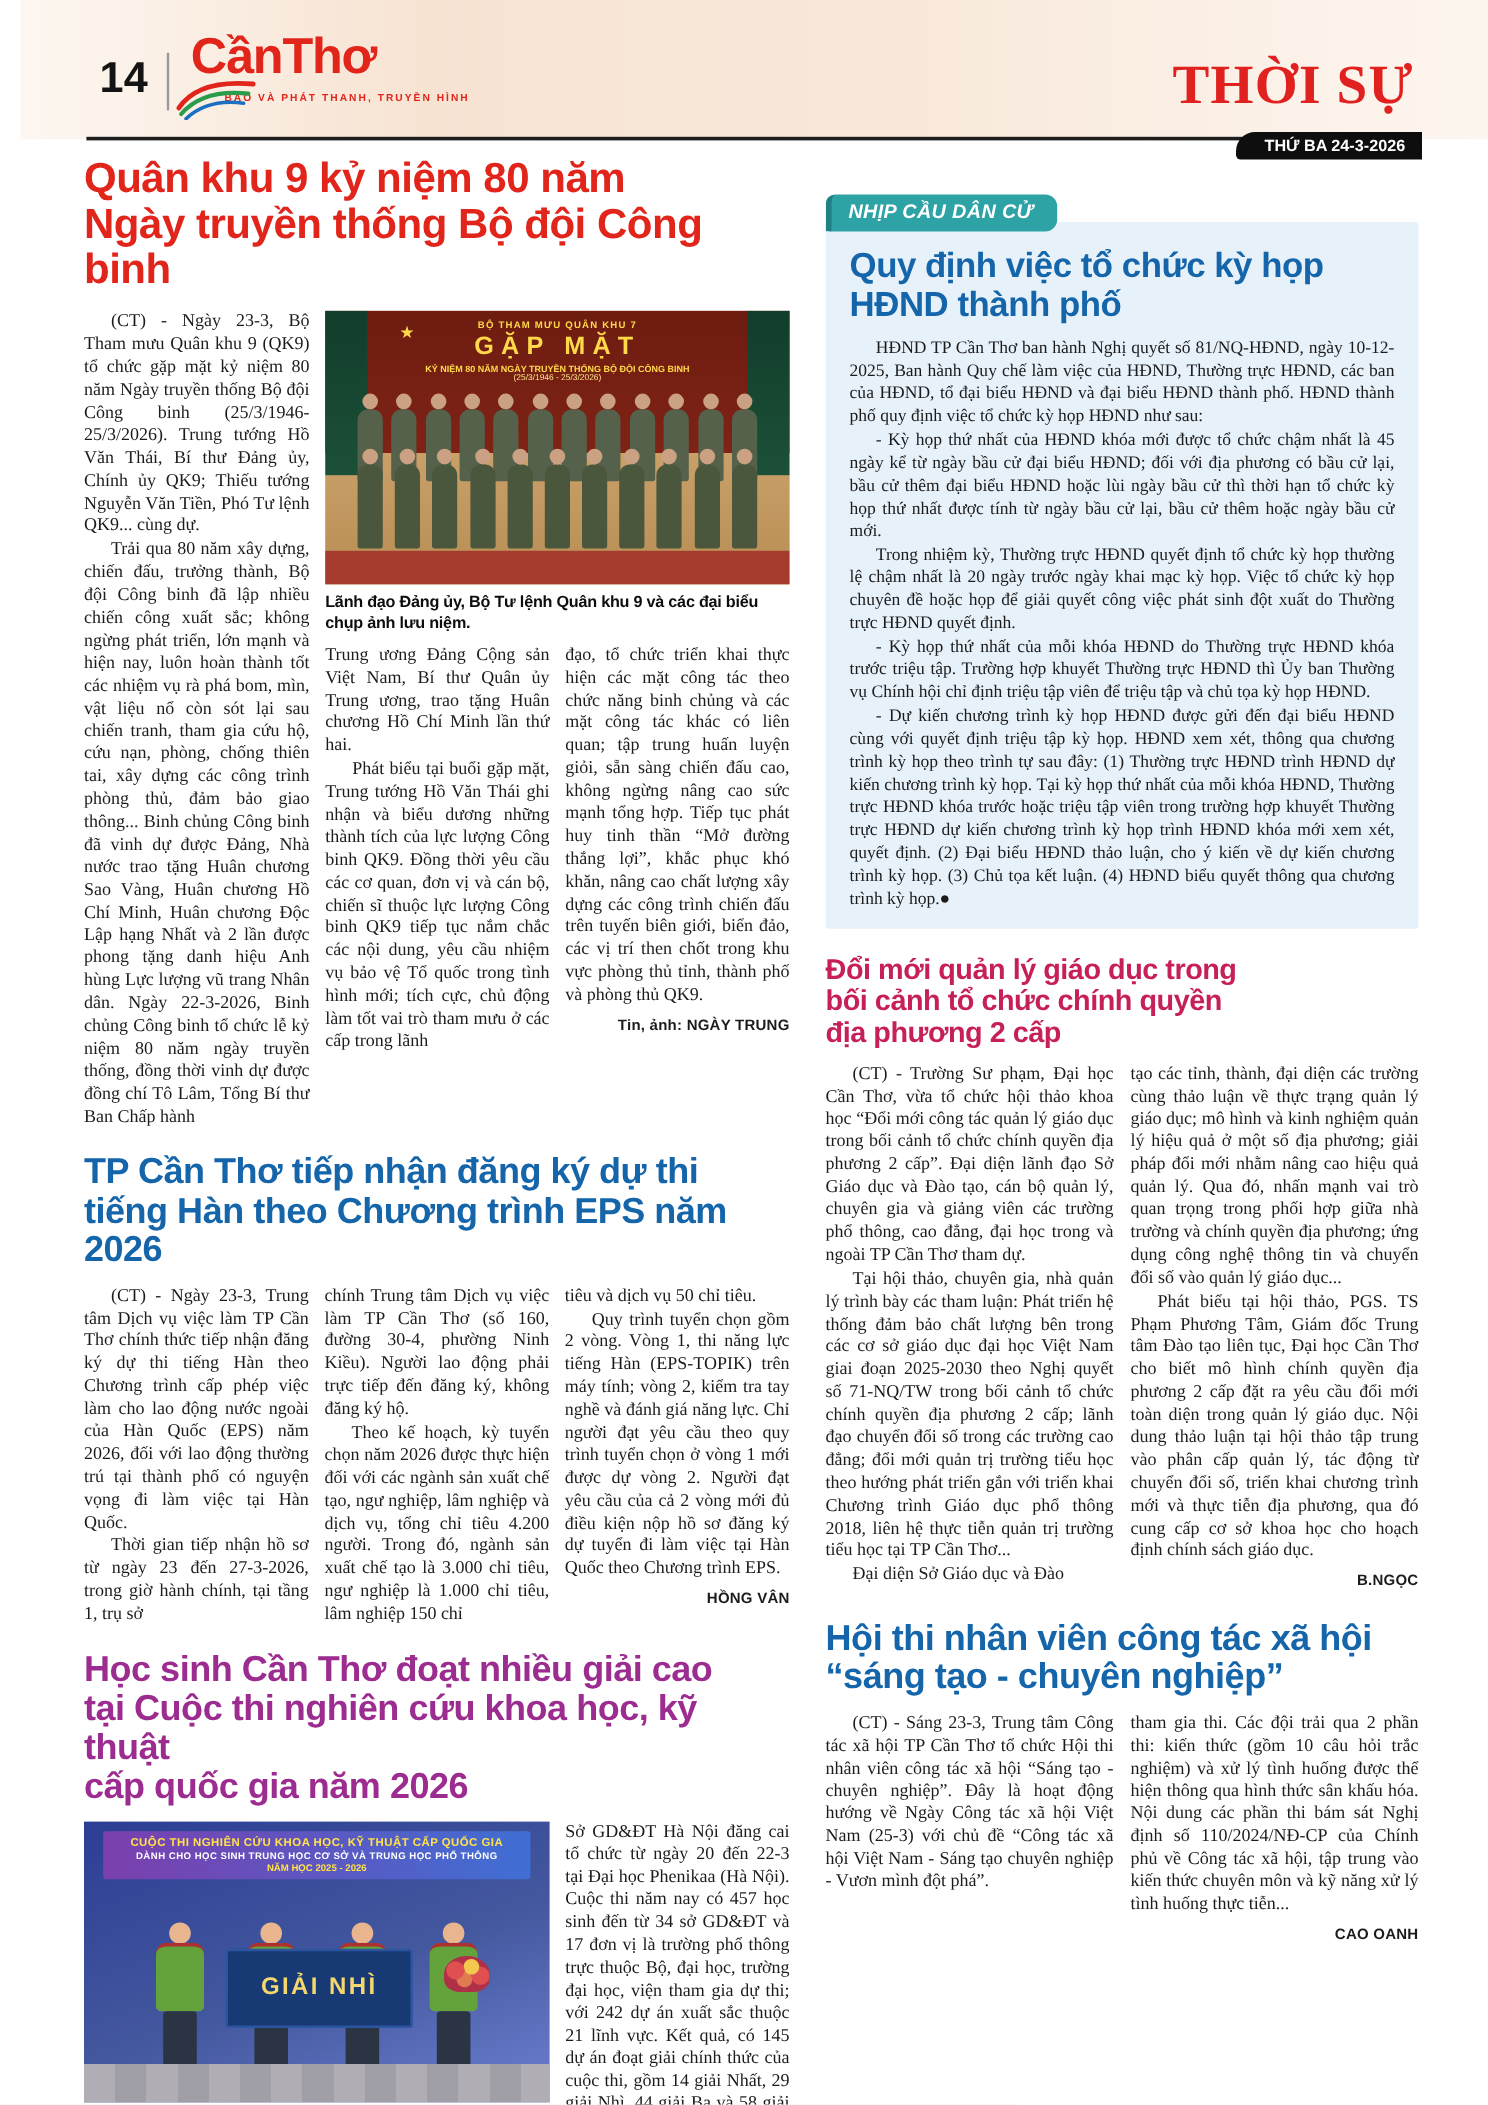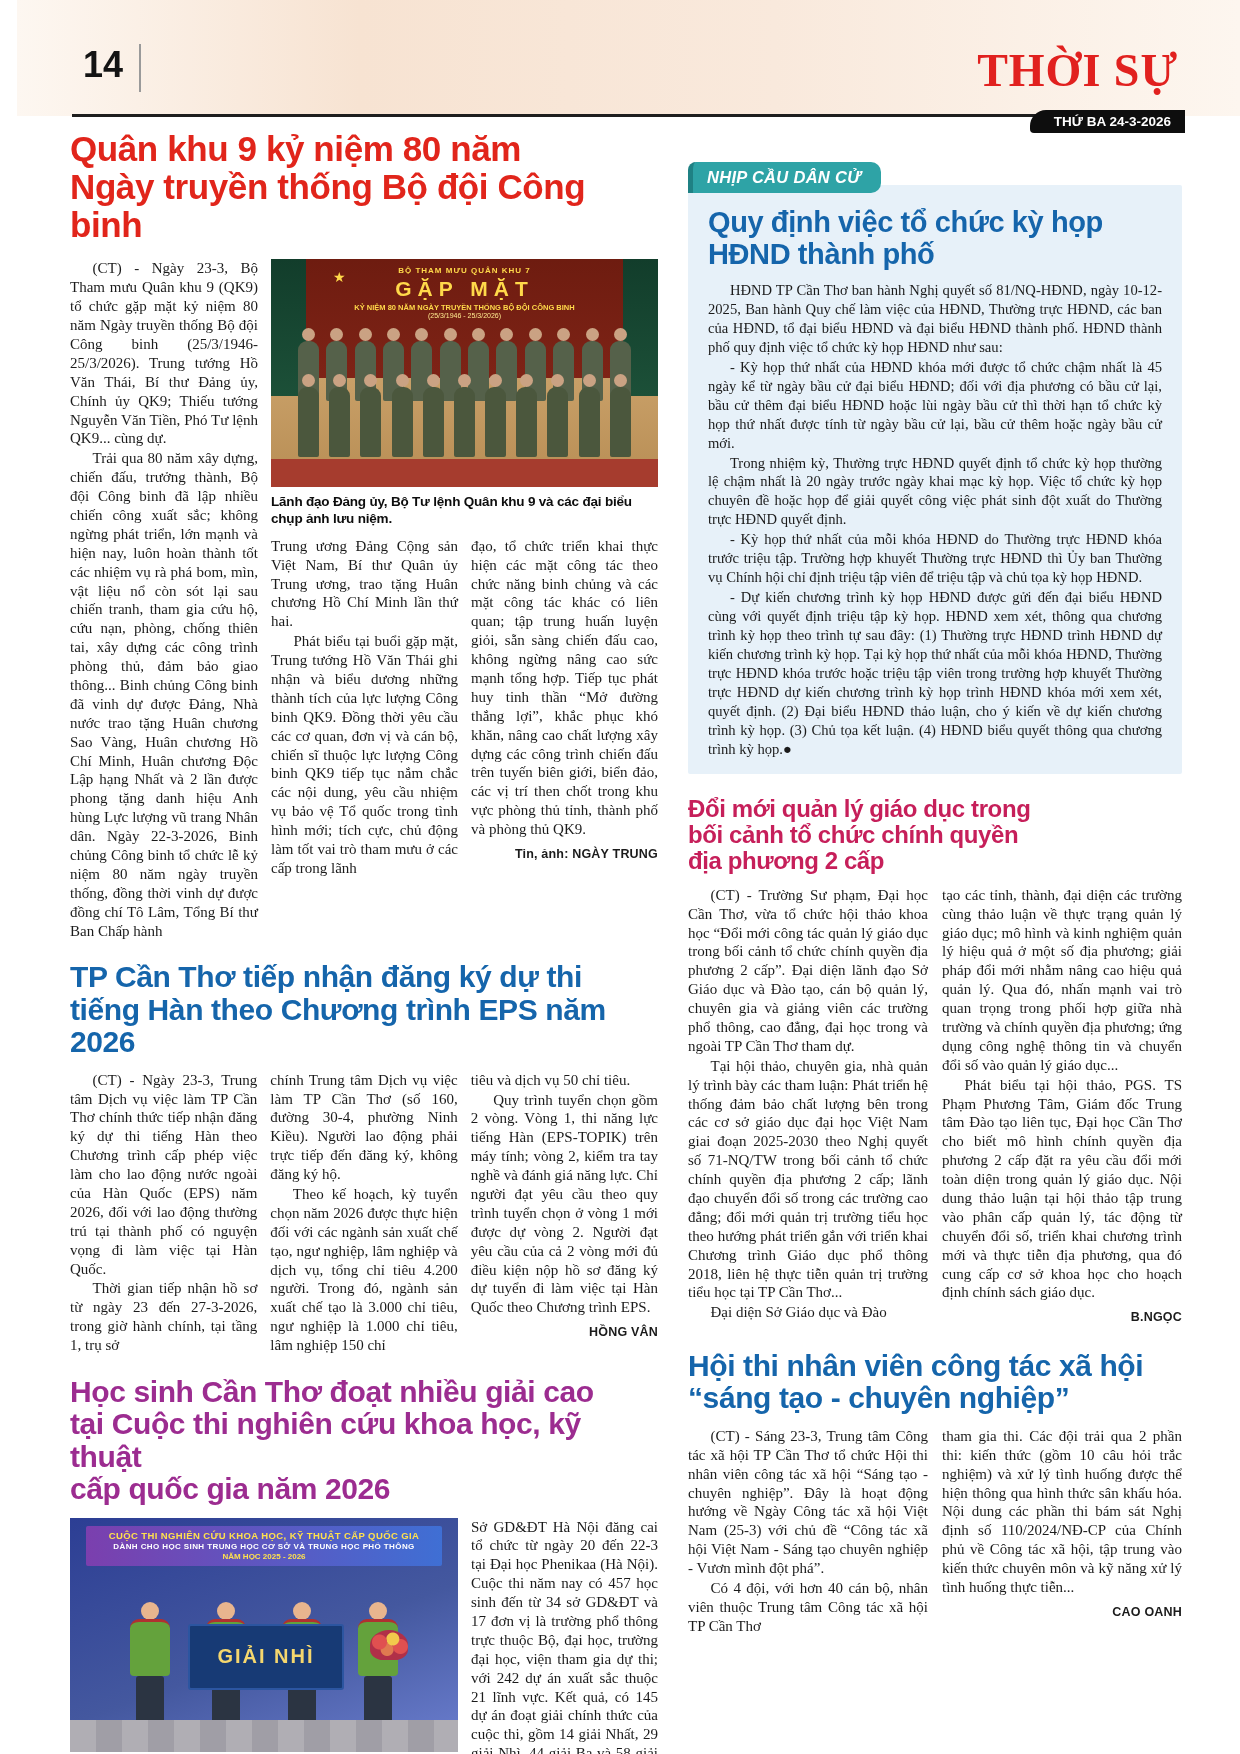--- a/index.html
+++ b/index.html
@@ -124,20 +124,29 @@
   .cols2{display:flex;gap:14px;}
 </style>
 </head>
 <body>
 
 <div class="page">
 
   <header class="masthead">
     <div class="pagenum">14</div>
     <div class="mast-div"></div>
+    <div class="logo">
+      <svg class="logo-swoosh" width="70" height="44" viewBox="0 0 70 44">
+        <path d="M4,34 Q20,10 66,14" fill="none" stroke="#e1251b" stroke-width="4" stroke-linecap="round"></path>
+        <path d="M6,39 Q24,18 62,22" fill="none" stroke="#2a9d4a" stroke-width="3.5" stroke-linecap="round"></path>
+        <path d="M10,43 Q28,26 58,30" fill="none" stroke="#1a6fc0" stroke-width="3" stroke-linecap="round"></path>
+      </svg>
+      <div class="logo-text">CầnThơ</div>
+      <div class="logo-tag">BÁO VÀ PHÁT THANH, TRUYỀN HÌNH</div>
+    </div>
     <div class="section-title">THỜI SỰ</div>
     <div class="mast-rule"></div>
     <div class="date-badge">THỨ BA 24-3-2026</div>
   </header>
 
   <div class="content">
 
     <section class="col-left">
 
       <article>
@@ -313,21 +322,20 @@
       </article>
 
       <article>
         <h1 class="hl hl-a6">
           <div>Hội thi nhân viên công tác xã hội</div>
           <div>“sáng tạo - chuyên nghiệp”</div>
         </h1>
         <div class="cols2">
           <div class="tcol">
             <p class="ind">(CT) - Sáng 23-3, Trung tâm Công tác xã hội TP Cần Thơ tổ chức Hội thi nhân viên công tác xã hội “Sáng tạo - chuyên nghiệp”. Đây là hoạt động hướng về Ngày Công tác xã hội Việt Nam (25-3) với chủ đề “Công tác xã hội Việt Nam - Sáng tạo chuyên nghiệp - Vươn mình đột phá”.</p>
-            <p class="ind">Có 4 đội, với hơn 40 cán bộ, nhân viên thuộc Trung tâm Công tác xã hội TP Cần Thơ</p>
           </div>
           <div class="tcol">
             <p>tham gia thi. Các đội trải qua 2 phần thi: kiến thức (gồm 10 câu hỏi trắc nghiệm) và xử lý tình huống được thể hiện thông qua hình thức sân khấu hóa. Nội dung các phần thi bám sát Nghị định số 110/2024/NĐ-CP của Chính phủ về Công tác xã hội, tập trung vào kiến thức chuyên môn và kỹ năng xử lý tình huống thực tiễn...</p>
             <div class="byline">CAO OANH</div>
           </div>
         </div>
       </article>
     </section>
   </div>
 </div>

